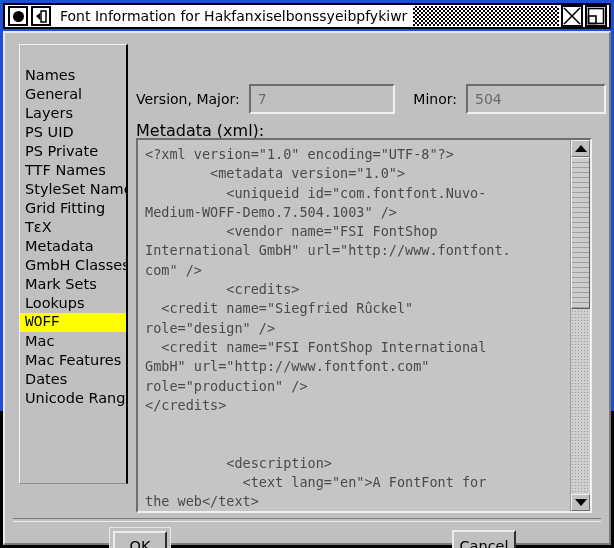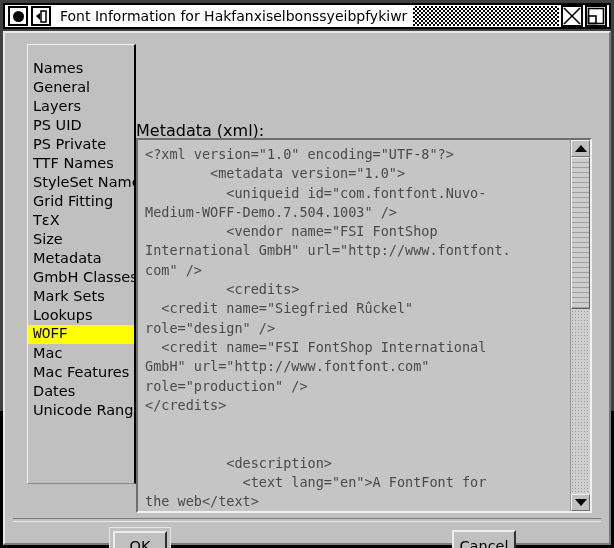--- a/index.html
+++ b/index.html
@@ -1,21 +1,21 @@
 <!DOCTYPE html>
 <html><head>
 <meta charset="utf-8">
 <style>
   html,body{margin:0;padding:0;background:#000;}
   body{width:614px;height:548px;overflow:hidden;
        font-family:"DejaVu Sans","Liberation Sans",sans-serif;}
 
   
   #window{position:absolute;left:0;top:0;width:614px;height:411px;
-          background:#404040;box-sizing:border-box;}
+          background:#1d4ed8;box-sizing:border-box;}
 
   
   #titlebar{position:absolute;left:3px;top:3px;width:608px;height:26px;
             background:#fff;border:2px solid #000;box-sizing:border-box;
             display:flex;align-items:center;}
   .tb-btn{width:20px;height:20px;border:2px solid #000;box-sizing:border-box;
           background:#fff;margin-left:3px;display:flex;align-items:center;
           justify-content:center;flex:0 0 auto;}
   .tb-circle{width:11px;height:11px;border-radius:50%;background:#000;}
   #title-text{margin-left:9px;font-size:14px;color:#000;white-space:nowrap;
@@ -29,25 +29,25 @@
   .tb-right{width:22px;height:22px;border:2px solid #000;box-sizing:border-box;
             background:#fff;margin-right:2px;flex:0 0 auto;position:relative;}
 
   
   #dialog{position:absolute;left:3px;top:31px;width:608px;height:514px;
           background:#c0c0c0;box-sizing:border-box;
           border-top:2px solid #e8e8e8;border-left:2px solid #e8e8e8;
           border-right:2px solid #7a7a7a;border-bottom:2px solid #7a7a7a;}
 
   
-  #sidebar{position:absolute;left:22px;top:11px;width:109px;height:440px;
+  #sidebar{position:absolute;left:14px;top:11px;width:109px;height:440px;
            background:#c0c0c0;box-sizing:border-box;
            border-top:1px solid #f2f2f2;border-left:1px solid #f2f2f2;
            border-right:2px solid #000;border-bottom:1px solid #8a8a8a;
-           padding-top:14px;overflow:hidden;}
+           padding-top:21px;overflow:hidden;}
   .side-item{height:19px;line-height:19px;font-size:14.5px;color:#000;
              padding-left:5px;white-space:nowrap;box-sizing:border-box;}
   .side-item.sel{background:#ffff00;font-family:Liberation Mono, monospace;}
   #verrow{position:absolute;left:131px;top:50px;height:32px;
           display:flex;align-items:center;width:470px;}
   .fld-label{font-size:14px;color:#000;white-space:nowrap;}
   .textfield{height:30px;box-sizing:border-box;background:#c0c0c0;
              border-top:2px solid #6e6e6e;border-left:2px solid #6e6e6e;
              border-right:2px solid #f0f0f0;border-bottom:2px solid #f0f0f0;
              display:flex;align-items:center;padding-left:7px;
@@ -142,32 +142,37 @@
     <div id="sidebar">
         <div class="side-item"><span>Names</span></div>
         <div class="side-item"><span>General</span></div>
         <div class="side-item"><span>Layers</span></div>
         <div class="side-item"><span>PS UID</span></div>
         <div class="side-item"><span>PS Private</span></div>
         <div class="side-item"><span>TTF Names</span></div>
         <div class="side-item"><span>StyleSet Names</span></div>
         <div class="side-item"><span>Grid Fitting</span></div>
         <div class="side-item"><span>TεX</span></div>
-        <div class="side-item"><span>Size</span></div>
         <div class="side-item"><span>Metadata</span></div>
         <div class="side-item"><span>GmbH Classes</span></div>
         <div class="side-item"><span>Mark Sets</span></div>
         <div class="side-item"><span>Lookups</span></div>
         <div class="side-item sel"><span>WOFF</span></div>
         <div class="side-item"><span>Mac</span></div>
         <div class="side-item"><span>Mac Features</span></div>
         <div class="side-item"><span>Dates</span></div>
         <div class="side-item"><span>Unicode Ranges</span></div>
       </div>
 
+    <div id="verrow">
+      <span class="fld-label">Version, Major:</span>
+      <div class="textfield" id="major-field">7</div>
+      <span class="fld-label" style="margin-left:18px;">Minor:</span>
+      <div class="textfield" id="minor-field">504</div>
+    </div>
 
     <div id="meta-label">Metadata (xml):</div>
 
     <div id="xmlbox">
       <div id="xmltext">&lt;?xml version="1.0" encoding="UTF-8"?&gt;
         &lt;metadata version="1.0"&gt;
           &lt;uniqueid id="com.fontfont.Nuvo-
 Medium-WOFF-Demo.7.504.1003" /&gt;
           &lt;vendor name="FSI FontShop
 International GmbH" url="http://www.fontfont.

